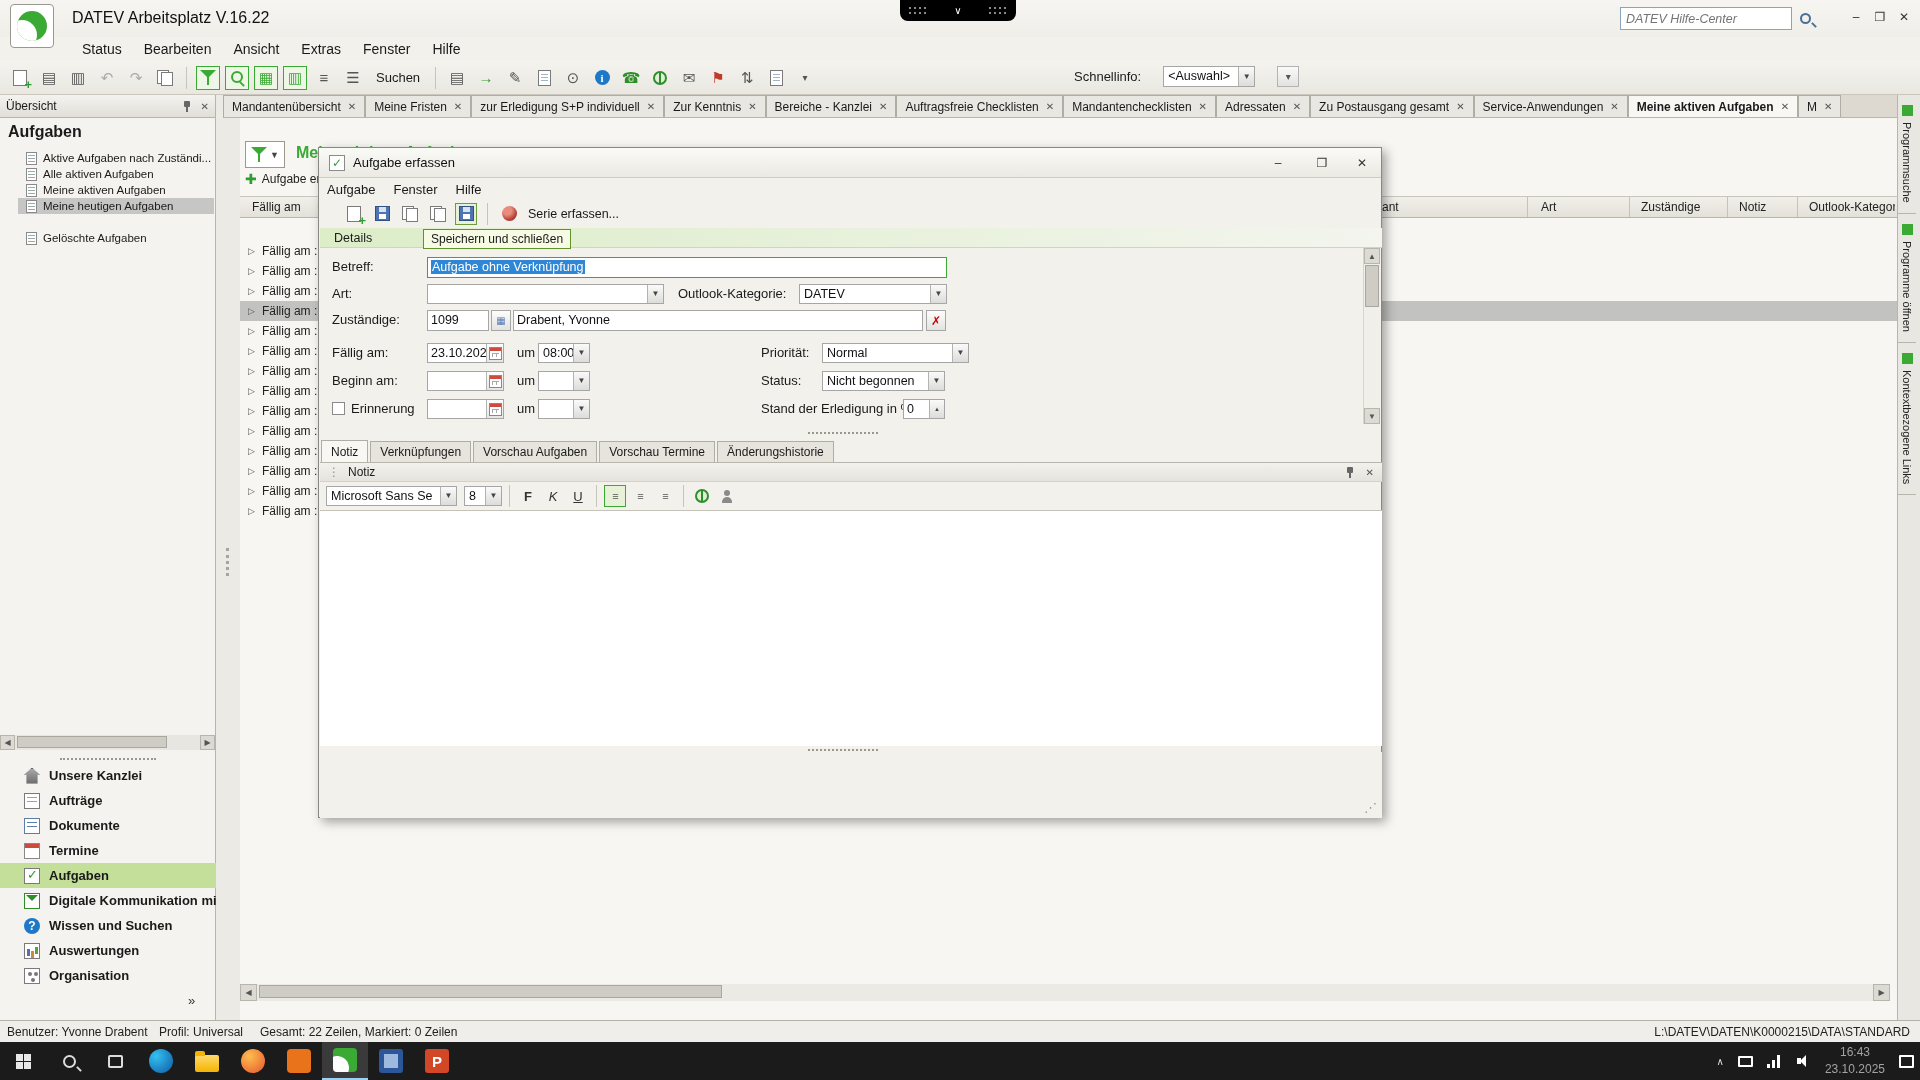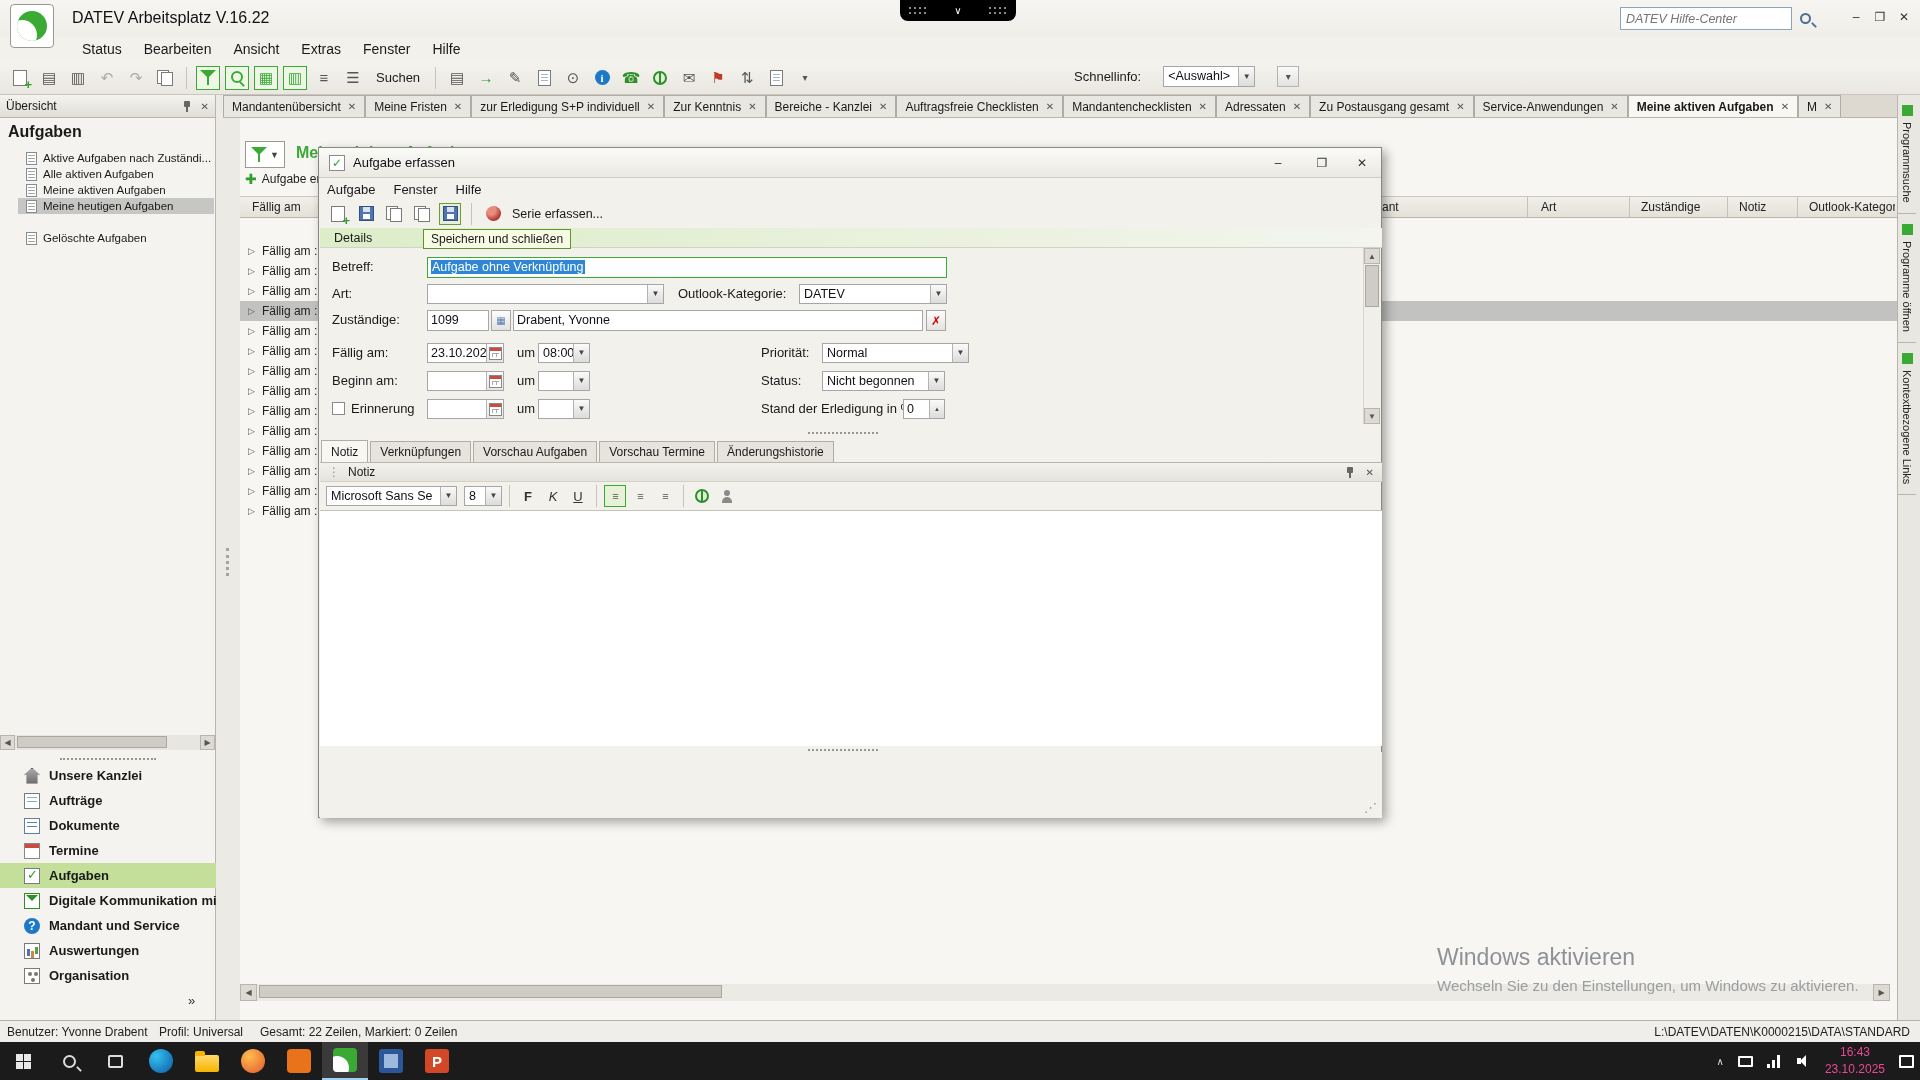--- a/index.html
+++ b/index.html
@@ -127,21 +127,21 @@
   #right-strip{position:absolute;left:1897px;top:95px;width:23px;height:925px;background:#e9e7e1;border-left:1px solid #b8b5ac}
   .rs-tab{writing-mode:vertical-rl;font-size:11px;color:#222;padding:10px 3px;border-bottom:1px solid #b8b5ac;display:flex;align-items:center;gap:6px;white-space:nowrap}
   .rs-ic{width:11px;height:11px;background:#3aaa35;flex:none}
   
   #dialog{position:absolute;left:318px;top:147px;width:1064px;height:671px;background:#f2f1ec;border:1px solid #8a8884;box-shadow:4px 4px 10px rgba(0,0,0,.35);z-index:40}
   #dlg-titlebar{position:absolute;left:0;top:0;width:100%;height:30px;background:linear-gradient(#fafaf7,#ebe9e2);border-bottom:1px solid #cfccc4;display:flex;align-items:center;padding:0 10px;gap:8px}
   .dlg-appicon{width:16px;height:16px;background:#fff;border:1px solid #8a8a8a;color:#2e9e2e;font-size:12px;font-weight:bold;line-height:14px;text-align:center}
   #dlg-title{font-size:13px;color:#111}
   .dlg-btn{position:absolute;top:5px;width:30px;height:20px;text-align:center;font-size:12px;color:#333;line-height:20px}
   #dlg-menubar{position:absolute;left:0;top:30px;width:100%;height:22px;display:flex;align-items:center;padding-left:8px;gap:18px;font-size:13px}
-  #dlg-toolbar{position:absolute;left:0;top:52px;width:100%;height:27px;display:flex;align-items:center;padding-left:8px;gap:6px}
+  #dlg-toolbar{position:absolute;left:0;top:52px;width:100%;height:27px;display:flex;align-items:center;padding-left:24px;gap:6px}
   #dlg-toolbar .tbi{width:22px;height:22px}
   .pressed{border:1px solid #6f9c3a !important;background:#e7f1d8 !important}
   #serie-label{font-size:12.5px;margin-left:2px}
   #details-band{position:absolute;left:1px;top:80px;width:1062px;height:20px;background:linear-gradient(to right,#dcedc8,#f3f5ee);border-bottom:1px solid #d4d1c8;font-size:12.5px;line-height:20px;padding-left:14px}
   #dlg-tooltip{position:absolute;left:104px;top:81px;height:20px;background:#f8fbe4;border:1px solid #61922c;font-size:12px;line-height:18px;padding:0 7px;z-index:5;white-space:nowrap}
   #dlg-form{position:absolute;left:1px;top:100px;width:1062px;height:176px}
   .lbl{position:absolute;font-size:13px;line-height:20px;white-space:nowrap}
   .field{position:absolute;background:#fff;border:1px solid #a6a6a6;font-size:12.5px;line-height:18px;padding:0 3px;color:#111;white-space:nowrap;overflow:hidden}
   .fcombo{position:absolute;background:#fff;border:1px solid #a6a6a6;font-size:12.5px;line-height:18px;padding:0 18px 0 4px;color:#111;white-space:nowrap;overflow:hidden}
   .fcombo .car{position:absolute;right:0;top:0;bottom:0;width:16px;background:linear-gradient(#fafafa,#dcdcda);border-left:1px solid #b3b3b3;color:#444;font-size:8px;display:flex;align-items:center;justify-content:center}
@@ -189,21 +189,21 @@
   .app-blue{width:24px;height:24px;border-radius:3px;background:#2b579a;position:relative}
   .app-blue::after{content:"";position:absolute;inset:5px;background:#9db9dd}
   .app-ppt{width:24px;height:24px;border-radius:3px;background:#d24726;color:#fff;font-weight:bold;font-size:15px;display:flex;align-items:center;justify-content:center}
   #tray{margin-left:auto;display:flex;align-items:center;gap:14px;padding-right:6px}
   .tray-chev{color:#ddd;font-size:10px}
   .tray-net{width:16px;height:13px;background:linear-gradient(#fff,#fff) 0 100%/3px 4px no-repeat,linear-gradient(#fff,#fff) 5px 100%/3px 8px no-repeat,linear-gradient(#fff,#fff) 10px 100%/3px 13px no-repeat}
   .tray-spk{position:relative;width:14px;height:14px}
   .tray-spk::before{content:"";position:absolute;left:0;top:4px;width:4px;height:6px;background:#fff}
   .tray-spk::after{content:"";position:absolute;left:3px;top:1px;border-top:6px solid transparent;border-bottom:6px solid transparent;border-right:6px solid #fff}
   .tray-pc{width:15px;height:11px;border:2px solid #fff;border-radius:1px}
-  #clock{color:#ec4899;font-size:12px;text-align:center;line-height:1.4}
+  #clock{color:#a3a3a3;font-size:12px;text-align:center;line-height:1.4}
   .tray-note{width:15px;height:13px;border:2px solid #fff;border-radius:1px}
 </style>
 </head>
 <body>
 
 <div id="titlebar">
   <div id="app-logo">
       <div class="logo-disc"></div>
     </div>
   <div id="app-title">DATEV Arbeitsplatz V.16.22</div>
@@ -432,21 +432,21 @@
       <div class="nav-item active" style="top: 745px;">
         <span class="ni ni-tasks"></span>
         <span class="nav-label">Aufgaben</span>
       </div>
       <div class="nav-item" style="top: 770px;">
         <span class="ni ni-communication"></span>
         <span class="nav-label">Digitale Kommunikation mit In...</span>
       </div>
       <div class="nav-item" style="top: 795px;">
         <span class="ni ni-knowledge"></span>
-        <span class="nav-label">Mandant und Service</span>
+        <span class="nav-label">Wissen und Suchen</span>
       </div>
       <div class="nav-item" style="top: 820px;">
         <span class="ni ni-reports"></span>
         <span class="nav-label">Auswertungen</span>
       </div>
       <div class="nav-item" style="top: 845px;">
         <span class="ni ni-organisation"></span>
         <span class="nav-label">Organisation</span>
       </div>
     </div>
@@ -537,24 +537,20 @@
         <span class="grow-label">Fällig am :</span>
       </div>
     </div>
   <div id="main-hscroll">
     <span class="sar">◀</span>
     <span class="strack">
         <span class="sthumb"></span>
       </span>
     <span class="sar">▶</span>
   </div>
-  <div id="watermark">
-    <div class="w1">Windows aktivieren</div>
-    <div class="w2">Wechseln Sie zu den Einstellungen, um Windows zu aktivieren.</div>
-  </div>
 </div>
 
 <div id="right-strip">
     <div>
       <div class="rs-tab">
         <span class="rs-ic"></span>
         <span>Programmsuche</span>
       </div>
       <div class="rs-tab">
         <span class="rs-ic"></span>

